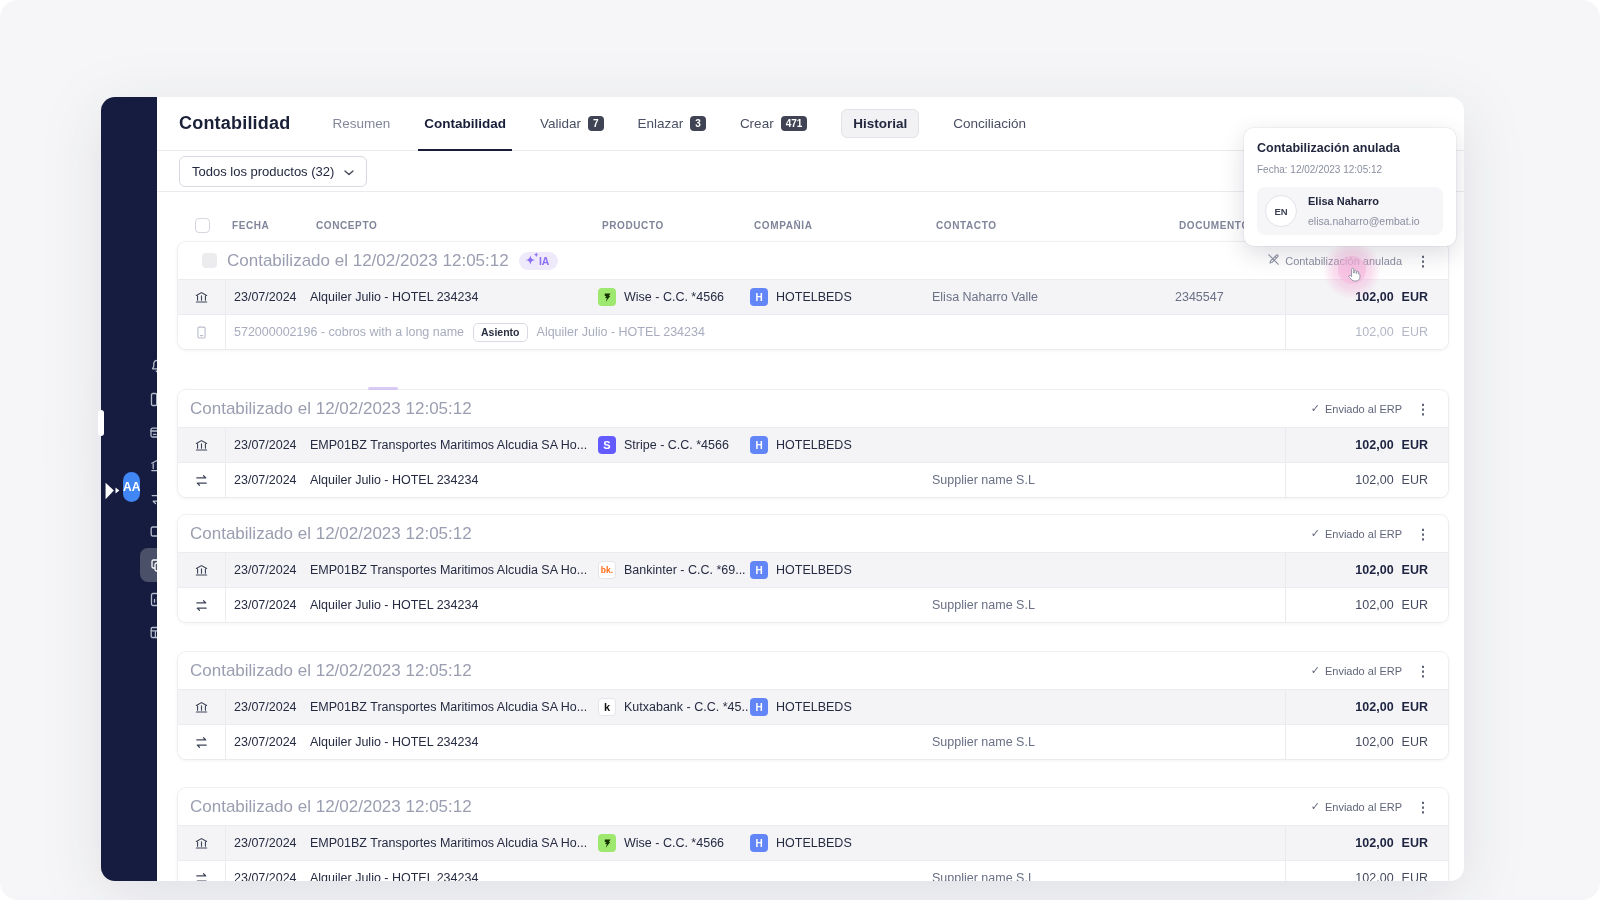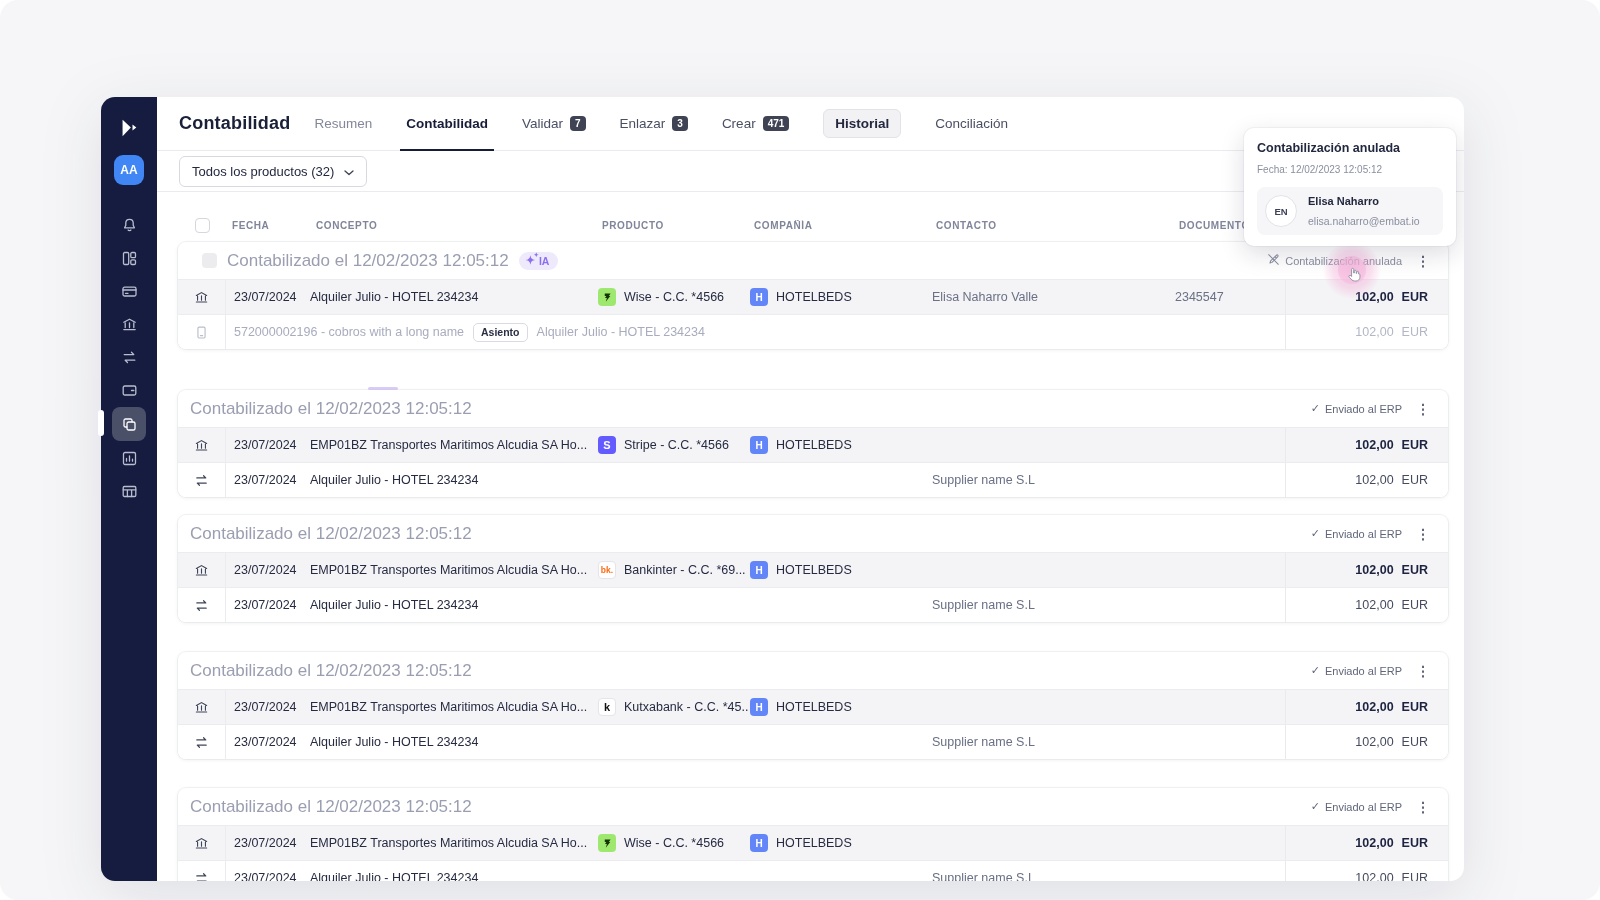--- a/index.html
+++ b/index.html
@@ -1,29 +1,29 @@
 <!DOCTYPE html>
 <html><head>
 <meta charset="utf-8">
 <style>
   html,body{margin:0;padding:0;background:#fff;font-family:"Liberation Sans",sans-serif;}
   .canvas{position:relative;width:1600px;height:900px;background:#f6f6f8;border-radius:18px;overflow:hidden;}
   .app{position:absolute;left:101px;top:97px;width:1363px;height:784px;display:flex;filter:drop-shadow(0 14px 30px rgba(20,25,60,.10));}
   
-  .sidebar{width:56px;flex:none;background:#151c3f;border-radius:14px 0 0 14px;display:flex;flex-direction:column;align-items:center;padding-top:20px;box-sizing:border-box;position:relative;}
+  .sidebar{width:56px;flex:none;background:#151c3f;border-radius:14px 0 0 14px;display:flex;align-items:center;padding-top:20px;box-sizing:border-box;position:relative;}
   .logo{width:22px;height:22px;margin-bottom:16px;}
   .avatar-sq{width:30px;height:30px;border-radius:9px;background:#4186f5;color:#fff;font-size:12px;font-weight:bold;display:flex;align-items:center;justify-content:center;margin-bottom:24px;}
   .snav{display:flex;flex-direction:column;gap:1px;align-items:center;}
   .sitem{width:34px;height:32px;display:flex;align-items:center;justify-content:center;color:#b9bece;border-radius:8px;cursor:pointer;}
   .sitem.active{background:#4a5068;color:#fff;height:34px;}
   .sitem svg{width:17px;height:17px;display:block;}
   .notch{position:absolute;left:-3px;top:313px;width:6px;height:26px;border-radius:4px;background:#fff;}
   
   .main{flex:1;background:#fff;border-radius:0 14px 14px 0;position:relative;overflow:hidden;box-sizing:border-box;}
-  .topbar{display:flex;align-items:center;height:53px;padding:0 22px;border-bottom:1px solid #ebebef;gap:24px;}
+  .topbar{display:flex;align-items:center;height:53px;padding:0 22px;border-bottom:1px solid #ebebef;gap:42px;}
   h1{font-size:18px;color:#1a2038;margin:0;font-weight:700;letter-spacing:.2px;}
   .tabs{display:flex;align-items:center;gap:34px;height:100%;}
   .tab{font-size:13.5px;color:#4a4f63;display:flex;align-items:center;gap:7px;height:100%;position:relative;cursor:pointer;white-space:nowrap;text-align:right;}
   .tab.dim{color:#83879a;}
   .tab.active{color:#171d38;font-weight:700;}
   .tab.active::after{content:"";position:absolute;left:-6px;right:-6px;bottom:-1px;height:2px;background:#171d38;}
   .tbadge{background:#3f4353;color:#fff;border-radius:4px;font-size:10px;font-weight:700;padding:2.5px 5px;line-height:1;}
   .tab.pill{background:#f2f2f5;border:1px solid #e2e2e8;border-radius:6px;height:auto;padding:6px 11px;font-weight:600;color:#23283f;}
   .filterbar{height:40px;border-bottom:1px solid #ebebef;display:flex;align-items:center;padding:0 22px;}
   .filter{display:flex;align-items:center;gap:10px;background:#fff;border:1px solid #d8d9e0;border-radius:6px;padding:7px 12px;font-size:13px;color:#23283f;font-family:inherit;cursor:pointer;}

